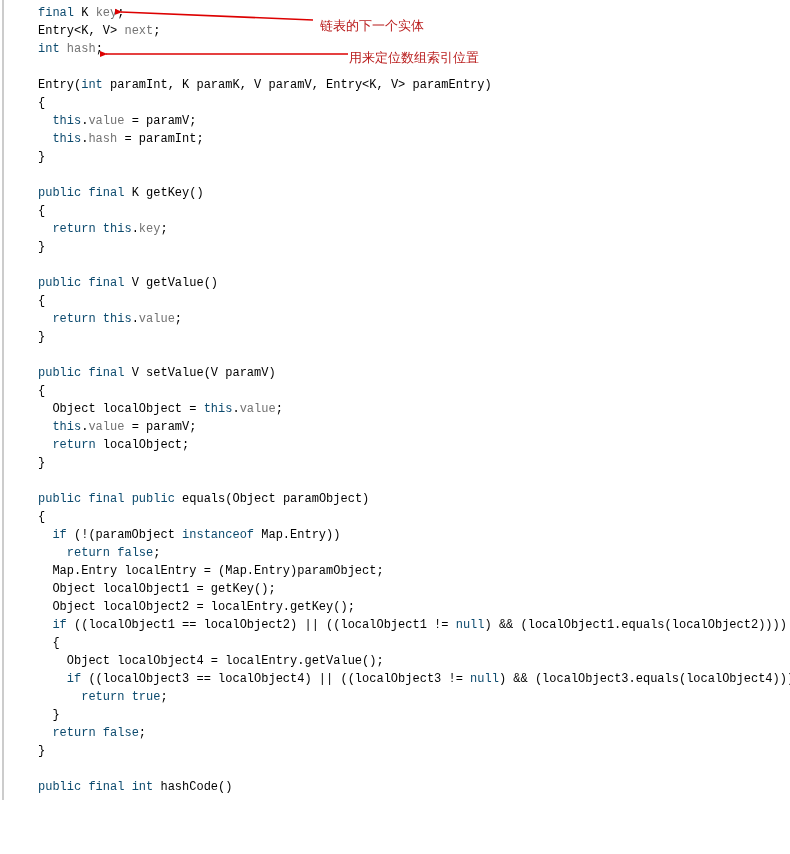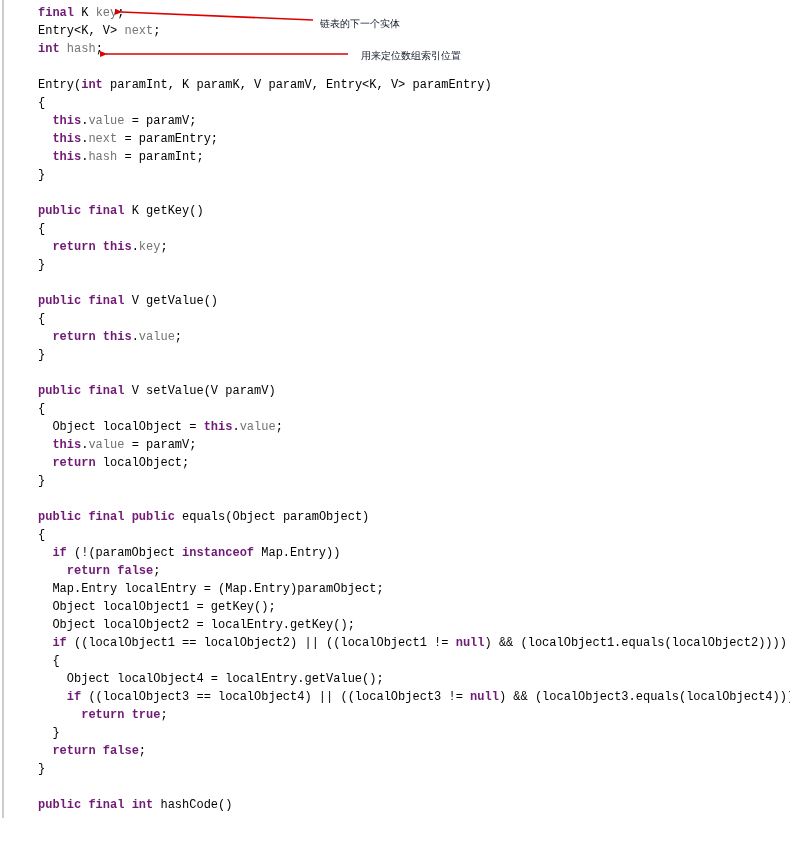--- a/index.html
+++ b/index.html
@@ -1,28 +1,28 @@
 <!DOCTYPE html>
 <html><head>
 <meta charset="utf-8">
 <style>
 body{margin:0;font-family:Consolas,"Courier New",monospace;font-size:12px;line-height:1.5;color:#000;background:#fff;width:790px;position:relative}
 .container{padding:4px 0 4px 6px;border-left:2px solid #ccc;margin-left:2px}
 .line{white-space:pre}
-.kw{color:#701a75;font-weight:bold}
+.kw{color:#0c4a6e;font-weight:normal}
 .fld{color:#737373}
 .u{}
-.annot{position:absolute;color:#0f172a;font-family:"Microsoft YaHei",sans-serif;font-size:10px;font-weight:normal;z-index:5}
+.annot{position:absolute;color:#b91c1c;font-family:"Microsoft YaHei",sans-serif;font-size:13px;font-weight:normal;z-index:5}
 .arrow{position:absolute;z-index:4}
 </style>
 </head>
 <body>
 
 <div class="annot" style="top:16px;left:320px">链表的下一个实体</div>
-<div class="annot" style="top:48px;left:361px">用来定位数组索引位置</div>
+<div class="annot" style="top:48px;left:349px">用来定位数组索引位置</div>
 
 <svg class="arrow" style="top:6px;left:115px" width="200" height="22">
     <defs>
       <marker id="ah1" markerWidth="10" markerHeight="8" refX="1" refY="4" orient="auto">
         <polygon points="10 0, 0 4, 10 8" fill="#d00"></polygon>
       </marker>
     </defs>
     <line x1="198" y1="14" x2="6" y2="6" stroke="#d00" stroke-width="1.5" marker-end="url(#ah1)"></line>
   </svg>
 <svg class="arrow" style="top:48px;left:100px" width="250" height="12">
@@ -35,21 +35,20 @@
   </svg>
 
 <div class="container">
 <div class="line" style="padding-left:28px"><span class="kw">final</span><span> K </span><span class="fld">key</span><span>;</span></div>
 <div class="line" style="padding-left:28px"><span class="u">Entry</span><span>&lt;K, V&gt; </span><span class="fld">next</span><span>;</span></div>
 <div class="line" style="padding-left:28px"><span class="kw">int</span><span> </span><span class="fld">hash</span><span>;</span></div>
 <div class="line" style="padding-left:28px">&nbsp;</div>
 <div class="line" style="padding-left:28px"><span>Entry(</span><span class="kw">int</span><span> paramInt, K paramK, V paramV, </span><span class="u">Entry</span><span>&lt;K, V&gt; paramEntry)</span></div>
 <div class="line" style="padding-left:28px"><span>{</span></div>
 <div class="line" style="padding-left:28px"><span>  </span><span class="kw">this</span><span>.</span><span class="fld">value</span><span> = paramV;</span></div>
-<div class="line" style="padding-left:28px"><span>  </span><span class="kw">this</span><span>.</span><span class="fld">next</span><span> = paramEntry;</span></div>
 <div class="line" style="padding-left:28px"><span>  </span><span class="kw">this</span><span>.</span><span class="fld">hash</span><span> = paramInt;</span></div>
 <div class="line" style="padding-left:28px"><span>}</span></div>
 <div class="line" style="padding-left:28px">&nbsp;</div>
 <div class="line" style="padding-left:28px"><span class="kw">public</span><span> </span><span class="kw">final</span><span> K getKey()</span></div>
 <div class="line" style="padding-left:28px"><span>{</span></div>
 <div class="line" style="padding-left:28px"><span>  </span><span class="kw">return</span><span> </span><span class="kw">this</span><span>.</span><span class="fld">key</span><span>;</span></div>
 <div class="line" style="padding-left:28px"><span>}</span></div>
 <div class="line" style="padding-left:28px">&nbsp;</div>
 <div class="line" style="padding-left:28px"><span class="kw">public</span><span> </span><span class="kw">final</span><span> V getValue()</span></div>
 <div class="line" style="padding-left:28px"><span>{</span></div>

